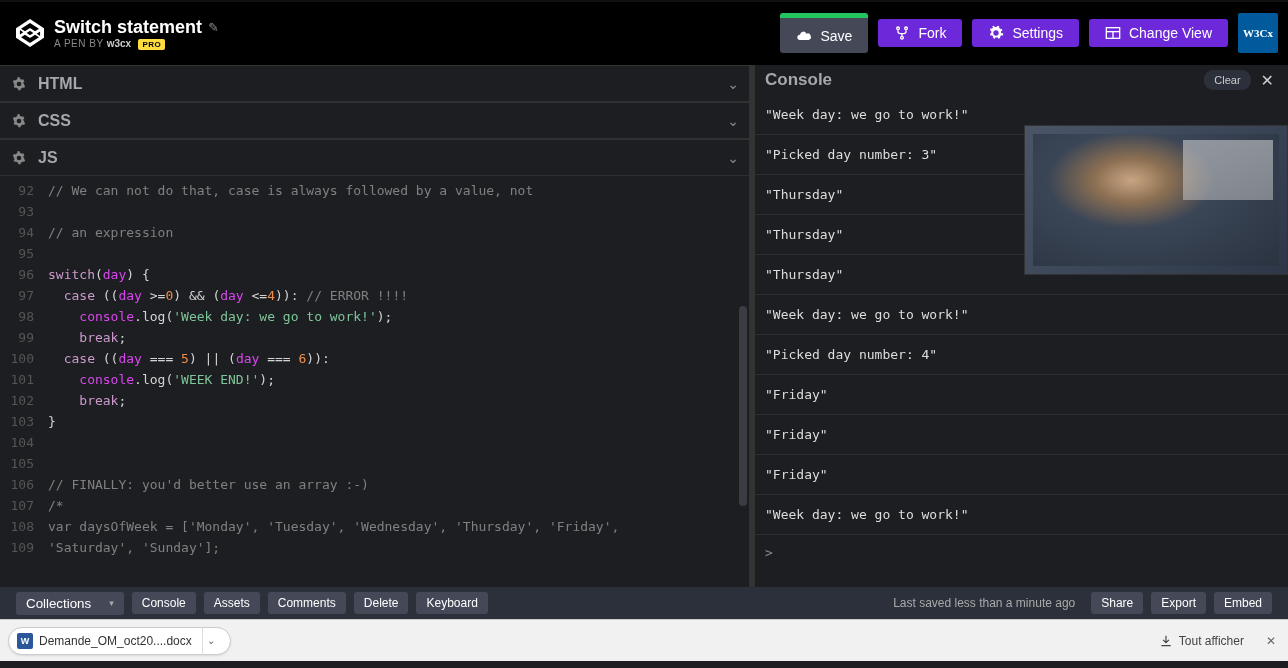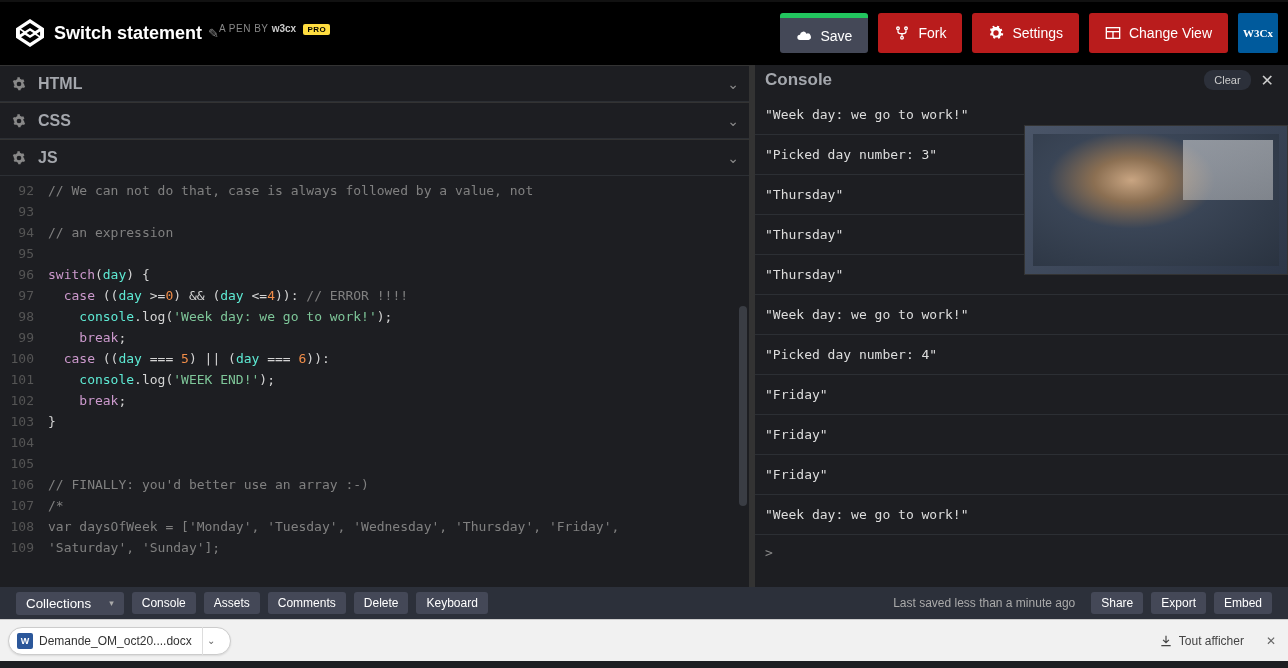--- a/index.html
+++ b/index.html
@@ -2,30 +2,30 @@
 <html><head>
 <meta charset="utf-8">
 <style>
 html,body{margin:0;padding:0;width:1288px;height:668px;background:#1d1e22;font-family:-apple-system,BlinkMacSystemFont,"Segoe UI",Helvetica,Arial,sans-serif;color:#fff;overflow:hidden}
 *{box-sizing:border-box}
 
 
 .hdr{height:65px;background:#000;border-top:2px solid #111;border-bottom:1px solid #000;display:flex;align-items:center;padding:0 10px}
 .logo{width:28px;height:28px;margin:0 8px 0 6px;display:flex;align-items:center;justify-content:center}
 .logo svg{width:28px;height:28px;fill:#fff}
-.title-block{display:flex;flex-direction:row;margin-left:2px}
+.title-block{display:flex;flex-direction:column;margin-left:2px}
 .title-row{display:flex;align-items:center;gap:6px}
 .pen-title{font-size:18px;font-weight:600;color:#fff}
 .pencil{color:#888;font-size:13px}
 .byline{font-size:10px;color:#888;letter-spacing:.5px}
 .byline b{color:#ccc;font-weight:600;letter-spacing:0}
 .pro{background:#ffdd40;color:#000;font-size:8px;font-weight:700;padding:1px 4px;border-radius:2px;margin-left:4px}
 
 .hdr-spacer{flex:1}
-.btn{height:40px;background:#b91c1c;border:none;color:#fff;font-size:14px;padding:0 16px;display:flex;align-items:center;gap:8px;border-radius:3px;margin-left:10px;cursor:pointer}
+.btn{height:28px;background:#6d28d9;border:none;color:#fff;font-size:14px;padding:0 16px;display:flex;align-items:center;gap:8px;border-radius:3px;margin-left:10px;cursor:pointer}
 .btn.save{background:#444857;border-top:5px solid #22c55e;height:40px}
 .btn svg{width:16px;height:16px;fill:#fff}
 .avatar{width:40px;height:40px;margin-left:10px;background:#005a9c;display:flex;align-items:center;justify-content:center;font-size:16px;font-weight:700;color:#fff;border-radius:2px;font-family:Georgia,serif}
 
 
 .workspace{display:flex;height:522px}
 
 
 .editors{width:755px;display:flex;flex-direction:column;border-right:6px solid #333}
 .pane-hdr{height:37px;background:#1d1e22;border-top:1px solid #333;border-bottom:1px solid #2c2f34;display:flex;align-items:center;padding:0 10px}
@@ -35,21 +35,21 @@
 .chev{color:#888;font-size:14px;cursor:pointer}
 
 .code-area{flex:1;background:#1d1e22;overflow:hidden;font-family:Menlo,Monaco,Consolas,monospace;font-size:13px;line-height:21px;position:relative}
 .code-inner{display:flex;height:100%}
 .gutter{width:40px;text-align:right;padding:4px 6px 0 0;color:#555;user-select:none}
 .gutter div{height:21px}
 .code{flex:1;padding:4px 0 0 8px;white-space:pre;color:#d4d4d4;position:relative}
 .code-line{height:21px}
 .c-com{color:#808080}
 .c-kw{color:#cc99cd}
-.c-var{color:#5eead4}
+.c-var{color:#d946ef}
 .c-num{color:#f08d49}
 .c-str{color:#7ec699}
 .c-fn{color:#d4d4d4}
 .mini-scroll{position:absolute;right:2px;top:130px;width:8px;height:200px;background:#3a3d44;border-radius:4px}
 
 
 .output{flex:1;display:flex;flex-direction:column;background:#1d1e22}
 .out-hdr{height:30px;display:flex;align-items:center;padding:0 10px;background:#1d1e22}
 .out-title{font-size:17px;font-weight:600;color:#a4a7ad;flex:1}
 .clear-btn{background:#2c303a;color:#ccc;border:none;font-size:11px;padding:4px 10px;border-radius:9px;margin-right:6px;cursor:pointer}

